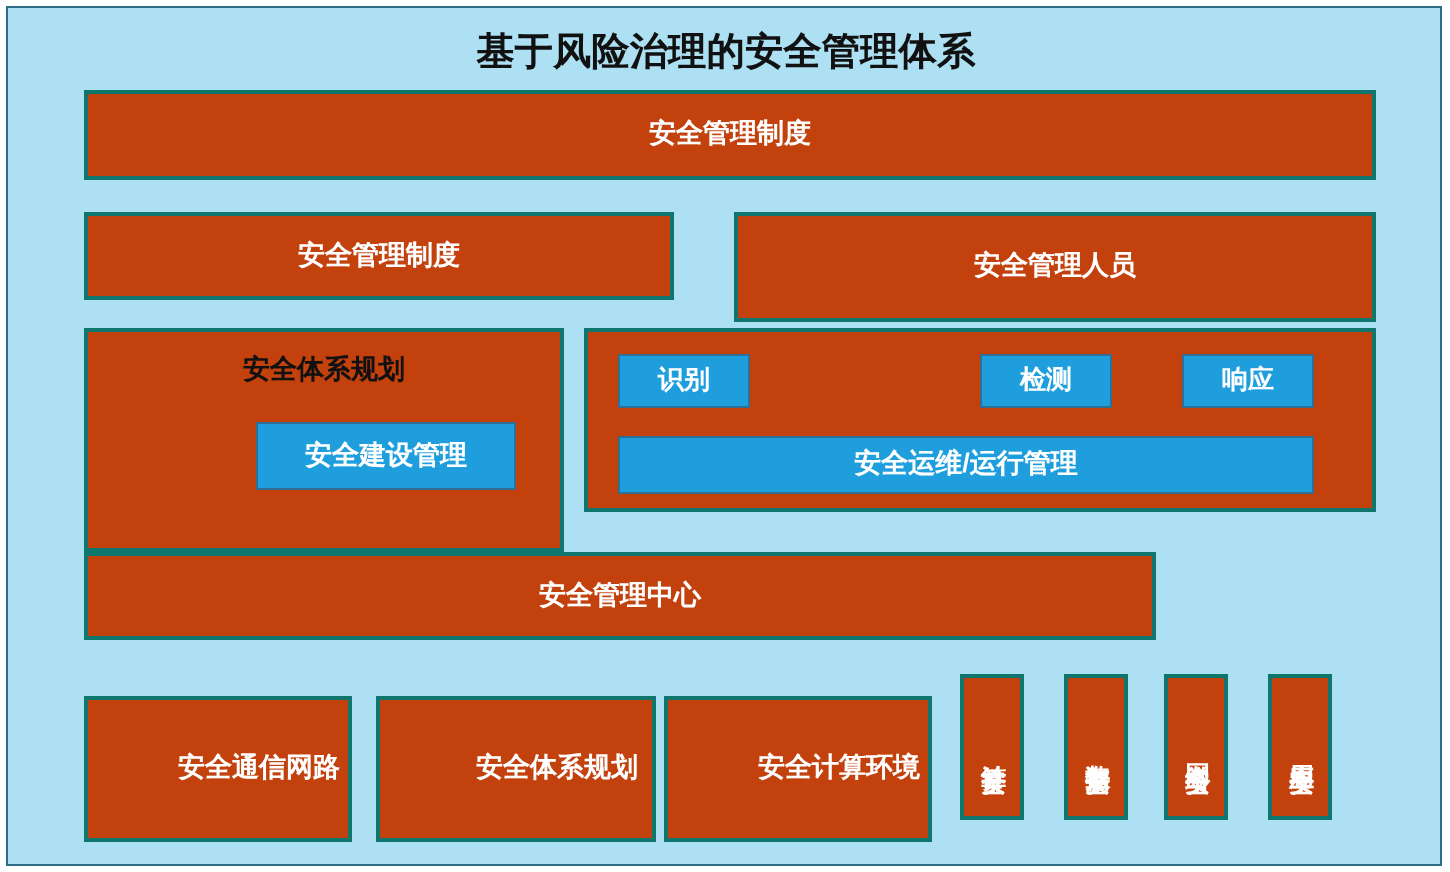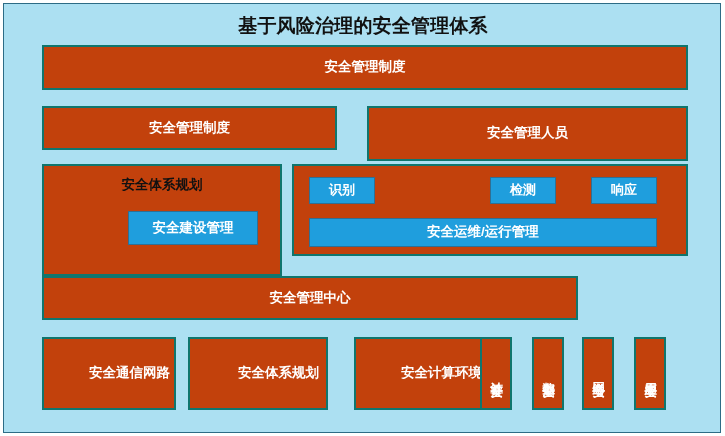--- a/index.html
+++ b/index.html
@@ -79,24 +79,24 @@
                 display: block; padding: 0; }
   .chip { top: 11px; width: 66px; height: 27px; font-size: 13px; }
   #chip-1 { left: 15px; }
   #chip-2 { left: 105px; }
   #chip-3 { left: 196px; }
   #chip-4 { left: 297px; }
   #row3-right-wide { left: 15px; top: 52px; width: 348px; height: 29px; }
   
   #row4-box { left: 38px; top: 272px; width: 536px; height: 44px; }
   
-  .wide-bottom { top: 333px; height: 73px; padding-left: 41px; }
+  .wide-bottom { top: 344px; height: 73px; padding-left: 41px; }
   #bottom-1 { left: 38px;  width: 134px; }
   #bottom-2 { left: 184px; width: 140px; }
-  #bottom-3 { left: 328px; width: 134px; margin-left: 22px; }
+  #bottom-3 { left: 328px; width: 134px; }
   .vert-bottom {
     top: 333px;
     height: 73px;
     width: 32px;
     writing-mode: vertical-rl;
     text-orientation: upright;
     letter-spacing: 1px;
     font-size: 12.5px;
     padding: 0;
   }

